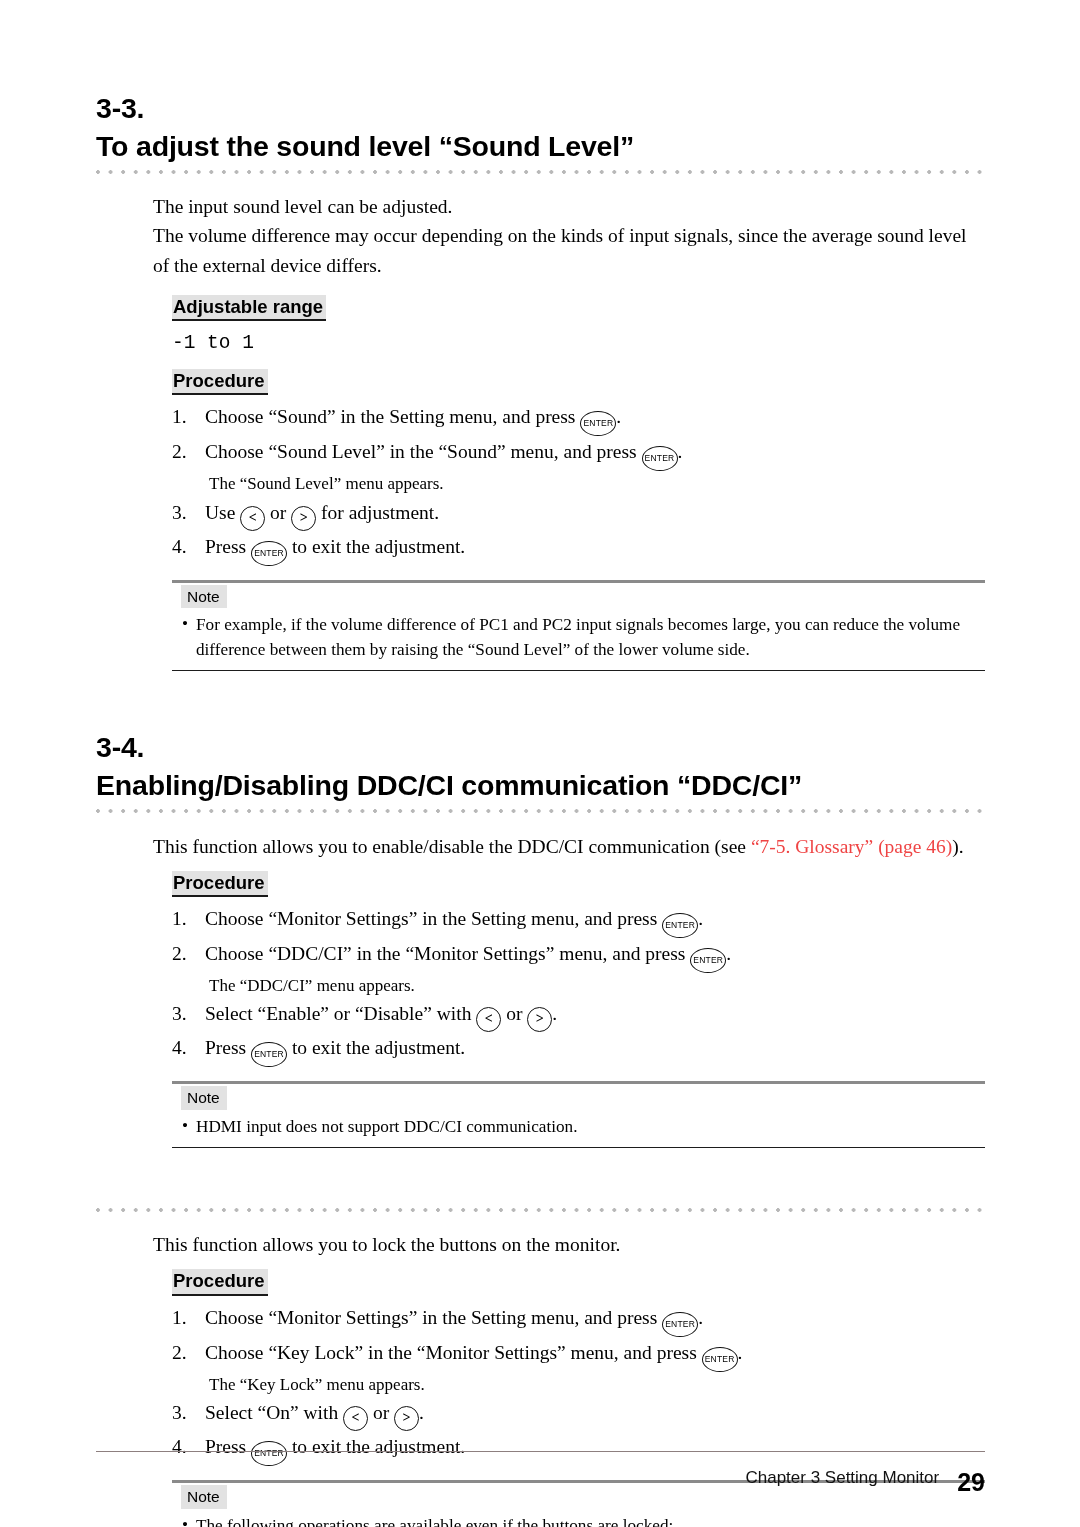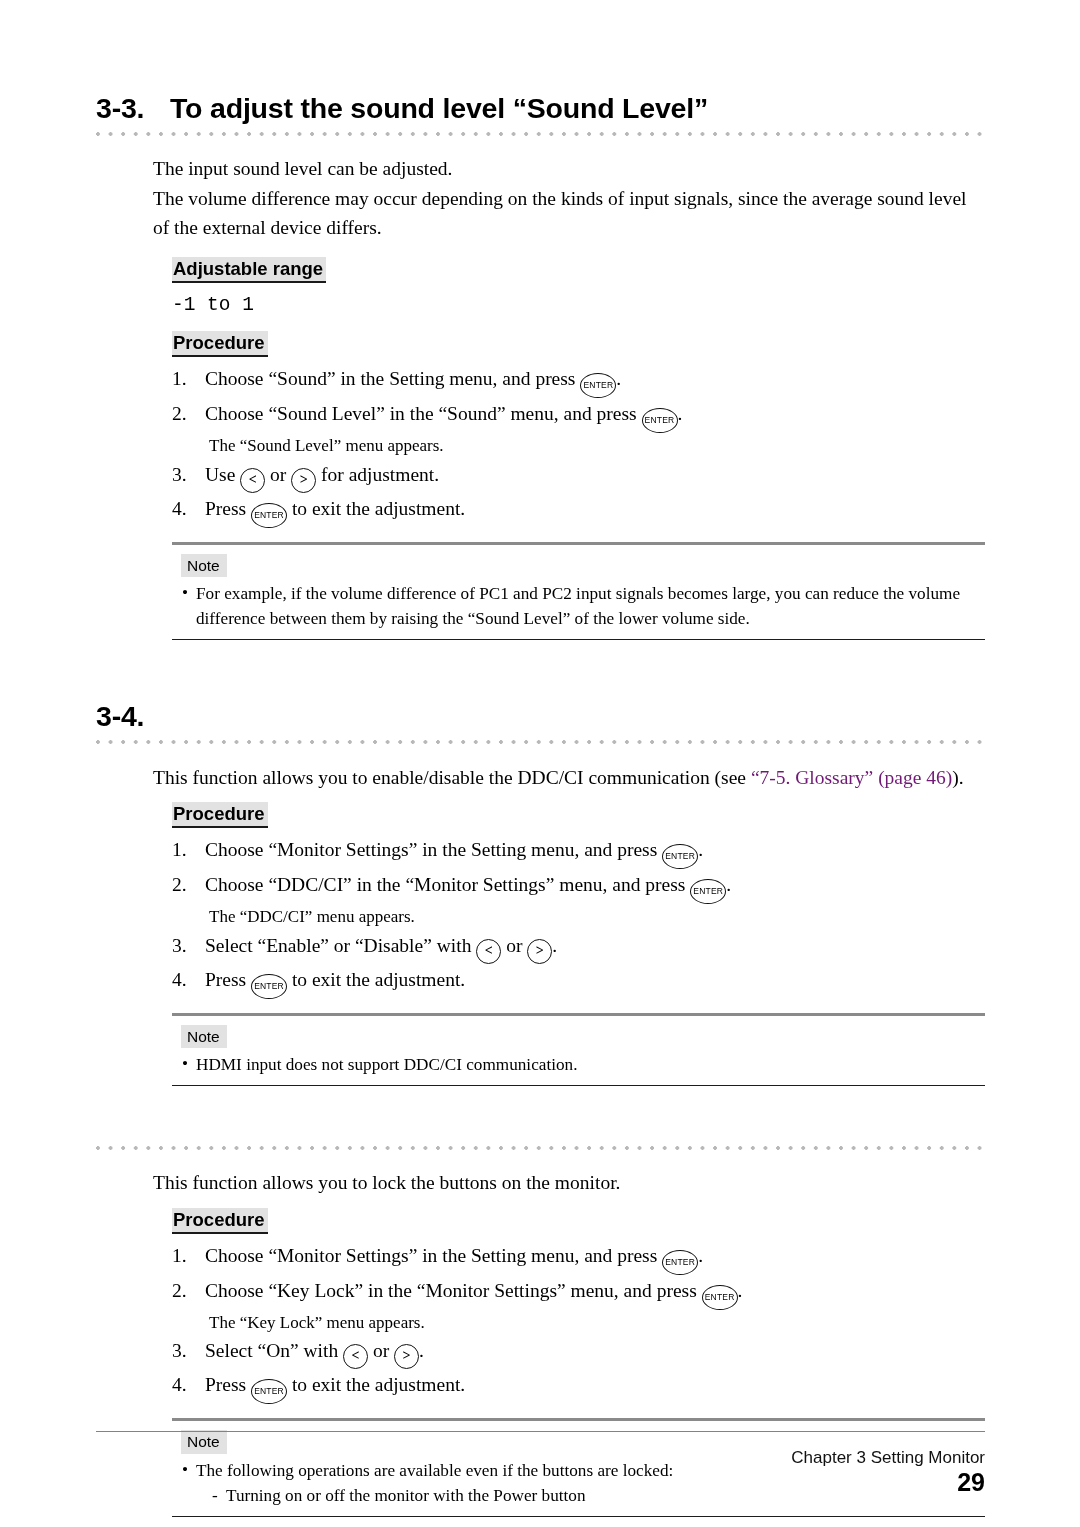--- a/index.html
+++ b/index.html
@@ -31,20 +31,21 @@
     display: flex;
     align-items: flex-start;
     font-family: "Liberation Sans", sans-serif;
     font-weight: bold;
     font-size: 28.5px;
     line-height: 1.33;
     letter-spacing: -0.2px;
     color: #000;
     padding: 0 0 0 96px;
     margin: 0;
+    flex-direction: column;
   }
   .sec-num {
     flex: 0 0 auto;
     min-width: 74px;
     white-space: nowrap;
   }
   .sec-title {
     flex: 1 1 auto;
     max-width: 760px;
   }
@@ -63,21 +64,21 @@
     padding-right: 95px;
   }
   p.para {
     font-size: 19.5px;
     line-height: 1.52;
     margin: 0;
     padding: 0;
     text-align: left;
   }
   .link {
-    color: #701a75;
+    color: #ef4444;
   }
 
   
   .subhead {
     display: inline-block;
     font-family: "Liberation Sans", sans-serif;
     font-weight: bold;
     font-size: 18.5px;
     line-height: 1.2;
     background: #e2e2e2;
@@ -151,21 +152,21 @@
     font-size: 14px;
     font-weight: bold;
     font-family: "Liberation Serif", serif;
   }
 
   
   .note {
     border-top: 3px solid #8a8a8a;
     border-bottom: 1.6px solid #1d1d1d;
     margin-left: 19px;
-    padding: 9px 0 7px 0;
+    padding: 2px 0 7px 0;
   }
   .note-label {
     display: inline-block;
     font-family: "Liberation Sans", sans-serif;
     font-size: 15.5px;
     font-weight: normal;
     background: #e2e2e2;
     padding: 2px 7px 2px 6px;
     line-height: 1.25;
     margin: 0 0 5px 9px;
@@ -211,24 +212,23 @@
     right: 95px;
     bottom: 30px;
   }
   .footer-rule {
     border-top: 1.5px solid #8d7f7f;
     width: 100%;
   }
   .footer-text {
     display: flex;
     justify-content: flex-end;
-    align-items: flex-end;
+    align-items: flex-start;
     font-family: "Liberation Sans", sans-serif;
     padding-top: 16px;
-    flex-direction: column;
   }
   .footer-chapter {
     font-size: 17px;
     color: #111;
   }
   .footer-page {
     font-size: 25px;
     font-weight: bold;
     margin-left: 18px;
     color: #000;
@@ -287,20 +287,21 @@
             <span>For example, if the volume difference of PC1 and PC2 input signals becomes large, you can reduce the volume difference between them by raising the “Sound Level” of the lower volume side.</span>
           </li>
         </ul>
       </div>
     </div>
   </div>
 
   <div class="section" style="padding-top:58px;">
     <h1 class="sec-head">
       <span class="sec-num">3-4.</span>
+      <span class="sec-title">Enabling/Disabling DDC/CI communication “DDC/CI”</span>
     </h1>
     <div class="dotrule"></div>
 
     <div class="body-area" style="padding-top:17px;">
       <p class="para"><span>This function allows you to enable/disable the DDC/CI communication (see </span><span class="link">“7-5. Glossary” (page 46)</span><span>).</span></p>
 
       <div class="subhead-wrap" style="margin-top:9px;">
         <span class="subhead">Procedure</span>
       </div>
 

